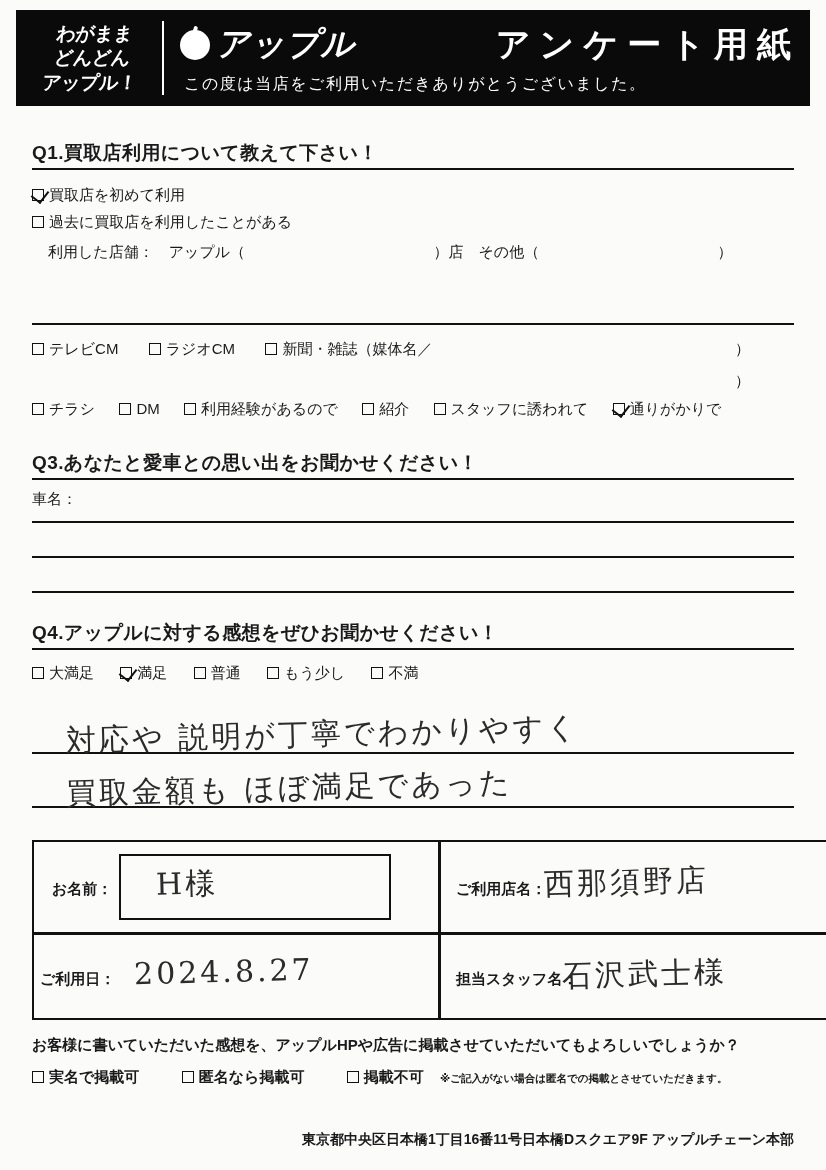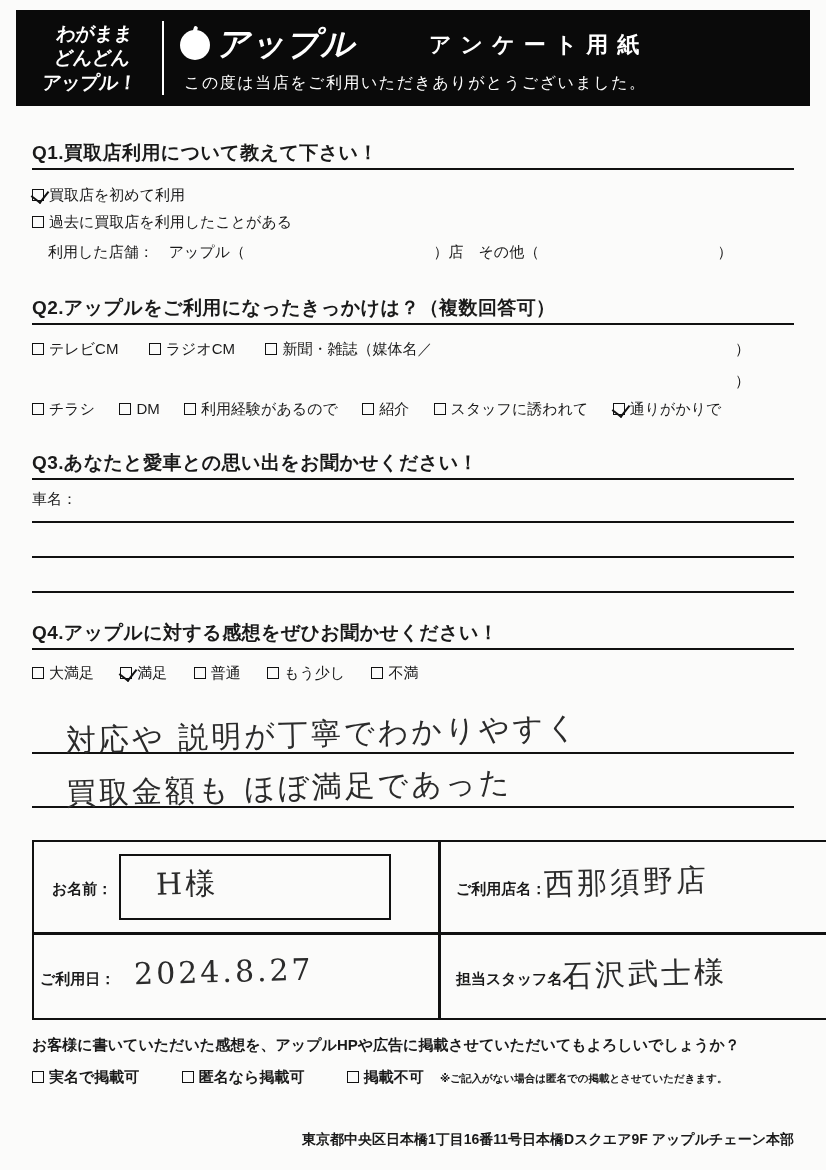--- a/index.html
+++ b/index.html
@@ -52,20 +52,21 @@
     margin: 0 10px 0 4px;
   }
   .header-right {
     flex: 1;
     padding-left: 6px;
   }
   .header-title-row {
     display: flex;
     align-items: center;
     gap: 30px;
+    justify-content: space-between;
   }
   .apple-logo {
     display: flex;
     align-items: center;
     gap: 6px;
   }
   .apple-mark {
     width: 30px;
     height: 30px;
     border-radius: 50%;
@@ -84,21 +85,21 @@
     transform: rotate(18deg);
     border-radius: 2px;
   }
   .apple-word {
     font-size: 33px;
     font-weight: bold;
     letter-spacing: 1px;
     font-style: italic;
   }
   .header-main-title {
-    font-size: 22px;
+    font-size: 34px;
     font-weight: bold;
     letter-spacing: 9px;
     margin-left: 44px;
   }
   .header-sub {
     font-size: 16px;
     letter-spacing: 1.5px;
     margin-top: 6px;
     padding-left: 4px;
   }
@@ -270,21 +271,20 @@
     <span>利用した店舗：　アップル（</span>
     <span style="display:inline-block;width:180px;"></span>
     <span>）店　その他（</span>
     <span style="display:inline-block;width:170px;"></span>
     <span>）</span>
   </div>
   <div class="row-text" style="left:32px; top:213px;">
     <span class="cb"></span><span>過去に買取店を利用したことがある</span>
   </div>
 
-  <div class="q-title" style="left:32px; top:295px;">Q2.アップルをご利用になったきっかけは？（複数回答可）</div>
   <div class="q-underline" style="left:32px; top:323px; width:762px;"></div>
 
   <div class="row-text" style="left:32px; top:340px;">
     <span class="opt"><span class="cb"></span><span>テレビCM</span></span>
     <span style="display:inline-block;width:22px;"></span>
     <span class="opt"><span class="cb"></span><span>ラジオCM</span></span>
     <span style="display:inline-block;width:22px;"></span>
     <span class="opt"><span class="cb"></span><span>新聞・雑誌（媒体名／</span></span>
   </div>
   <div class="row-text" style="left:735px; top:340px;">）</div>

